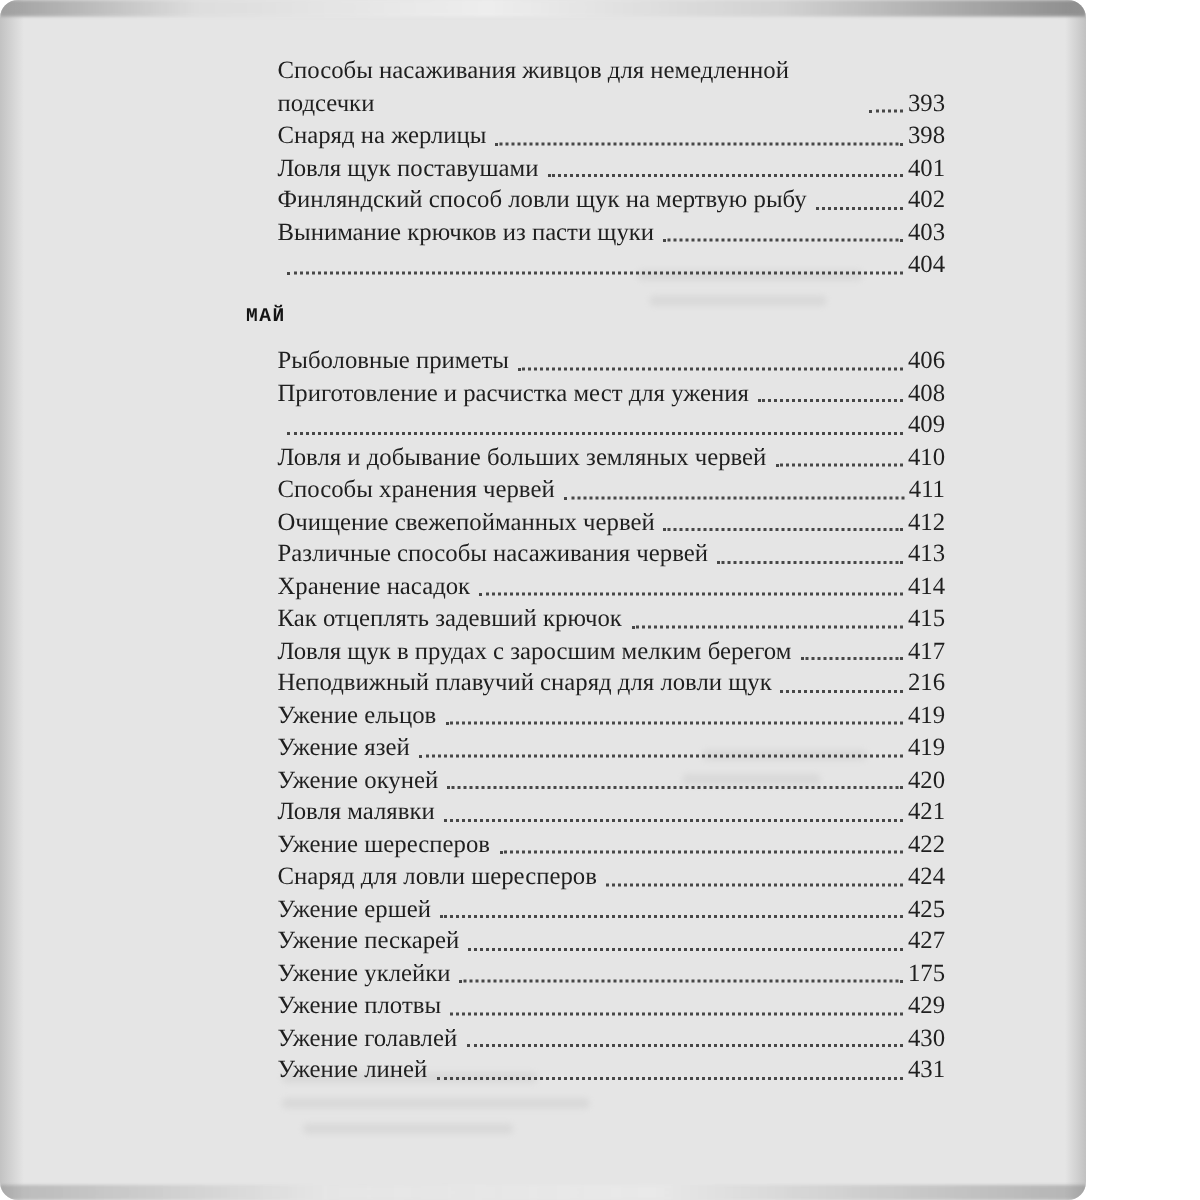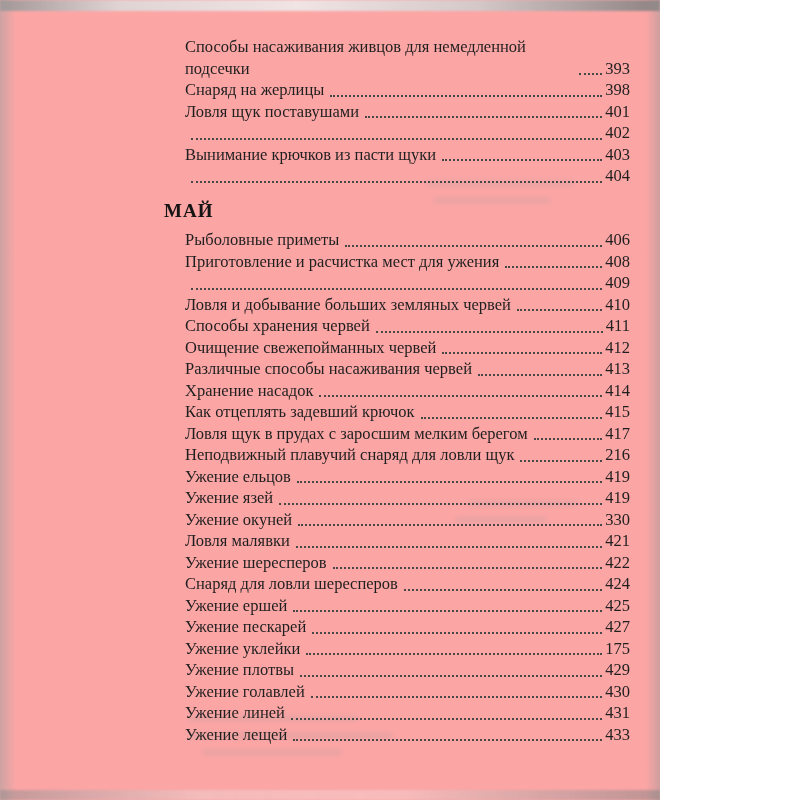--- a/index.html
+++ b/index.html
@@ -7,24 +7,25 @@
     padding: 0;
     background: #ffffff;
   }
   body {
     width: 800px;
     height: 800px;
     font-family: "Liberation Serif", serif;
   }
   .photo {
     position: relative;
-    width: 660px;
+    width: 724px;
     height: 800px;
-    background: #fca5a5;
+    background: #e5e5e5;
     overflow: hidden;
+    border-radius: 12px;
   }
   
   .edge-top {
     position: absolute; top: 0; left: 0; right: 0; height: 11px;
     background: linear-gradient(to right, #949494, #dcdcdc 18%, #efefef 45%, #cfcfcf 72%, #7d7d7d 100%);
     opacity: .85; filter: blur(1px);
   }
   .edge-left {
     position: absolute; top: 0; left: 0; bottom: 0; width: 16px;
     background: linear-gradient(to right, rgba(160,160,160,.5), rgba(255,255,255,0));
@@ -43,24 +44,25 @@
     position: absolute;
     left: 185px;
     top: 36px;
     width: 445px;
     font-size: 16.5px;
     line-height: 21.5px;
     color: #1f1f1f;
   }
   .heading {
     font-weight: 700;
-    font-size: 19px;
+    font-size: 13px;
     letter-spacing: 1px;
     margin: 13px 0 8px -21px;
     color: #141414;
+    font-family: Liberation Mono, monospace;
   }
   .entry {
     display: flex;
     align-items: flex-end;
   }
   .entry .title {
     flex: 0 1 auto;
   }
   .entry.wrap .title {
     max-width: 388px;
@@ -118,20 +120,21 @@
         <span class="title">Снаряд на жерлицы</span>
         <span class="leader"></span>
         <span class="pagenum">398</span>
       </div>
       <div class="entry">
         <span class="title">Ловля щук поставушами</span>
         <span class="leader"></span>
         <span class="pagenum">401</span>
       </div>
       <div class="entry">
+        <span class="title">Финляндский способ ловли щук на мертвую рыбу</span>
         <span class="leader"></span>
         <span class="pagenum">402</span>
       </div>
       <div class="entry">
         <span class="title">Вынимание крючков из пасти щуки</span>
         <span class="leader"></span>
         <span class="pagenum">403</span>
       </div>
       <div class="entry">
         <span class="leader"></span>
@@ -198,21 +201,21 @@
         <span class="pagenum">419</span>
       </div>
       <div class="entry">
         <span class="title">Ужение язей</span>
         <span class="leader"></span>
         <span class="pagenum">419</span>
       </div>
       <div class="entry">
         <span class="title">Ужение окуней</span>
         <span class="leader"></span>
-        <span class="pagenum">330</span>
+        <span class="pagenum">420</span>
       </div>
       <div class="entry">
         <span class="title">Ловля малявки</span>
         <span class="leader"></span>
         <span class="pagenum">421</span>
       </div>
       <div class="entry">
         <span class="title">Ужение шересперов</span>
         <span class="leader"></span>
         <span class="pagenum">422</span>
@@ -244,20 +247,15 @@
       </div>
       <div class="entry">
         <span class="title">Ужение голавлей</span>
         <span class="leader"></span>
         <span class="pagenum">430</span>
       </div>
       <div class="entry">
         <span class="title">Ужение линей</span>
         <span class="leader"></span>
         <span class="pagenum">431</span>
-      </div>
-      <div class="entry">
-        <span class="title">Ужение лещей</span>
-        <span class="leader"></span>
-        <span class="pagenum">433</span>
       </div>
     </div>
 </div>
 
 </body></html>

